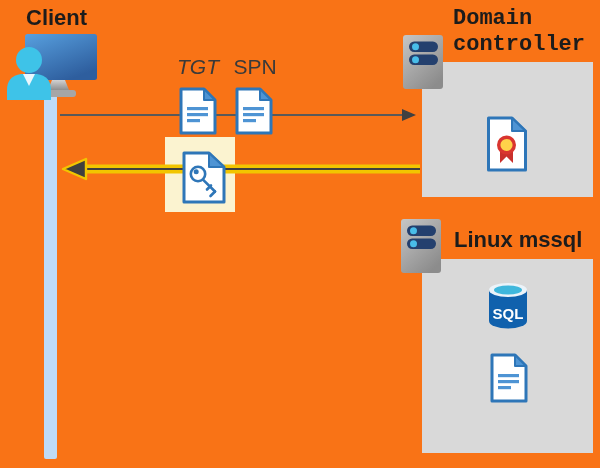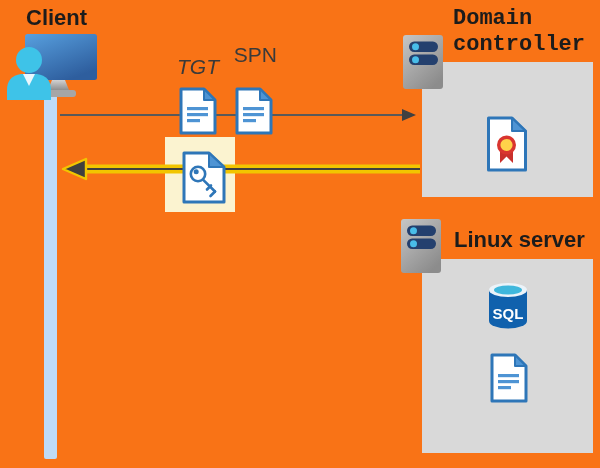--- a/index.html
+++ b/index.html
@@ -18,21 +18,21 @@
   .dc-box{left:422px;top:62px;width:171px;height:135px;}
   .linux-box{left:422px;top:259px;width:171px;height:194px;}
   .highlight-box{
     left:165px;top:137px;width:70px;height:75px;
     background:#fbf3d0;z-index:1;
   }
   .client-label{left:26px;top:5px;}
   .dc-label{left:453px;top:6px;width:118px;font-family:Liberation Mono, monospace;}
   .linux-label{left:454px;top:227px;width:140px;}
   .tgt-label{left:177px;top:55px;width:42px;font-style:italic;}
-  .spn-label{left:233px;top:43px;width:44px;text-align:right;}
+  .spn-label{left:233px;top:55px;width:44px;}
   .keytab-label{left:422px;top:417px;width:171px;font-size:22px;color:#3a3a3a;text-align:center;}
   .z2{z-index:2;}.z3{z-index:3;}
   svg{display:block;}
 </style>
 </head>
 <body>
 
 <div class="stage">
 
   <div class="abs lifeline"></div>
@@ -134,21 +134,21 @@
           <stop offset="1" stop-color="#8c8c8c"></stop>
       </linearGradient>
     </defs>
     <rect x="1" y="1" width="40" height="54" rx="3" fill="url(#gSrv2)"></rect>
     <rect x="7" y="7.5" width="29" height="10.5" rx="5.2" fill="#24406e"></rect>
     <circle cx="13.5" cy="12.7" r="3.5" fill="#49bde9"></circle>
     <rect x="7" y="20.5" width="29" height="10.5" rx="5.2" fill="#24406e"></rect>
     <circle cx="13.5" cy="25.7" r="3.5" fill="#49bde9"></circle>
   </svg>
 
-  <div class="abs heading linux-label">Linux server</div>
+  <div class="abs heading linux-label">Linux mssql</div>
 
   <div class="abs gray-box linux-box"></div>
 
   <svg class="abs z2" style="left:487px;top:281px;" width="42" height="50" viewBox="0 0 42 50">
     <path d="M2 9 L2 40 A19 7.5 0 0 0 40 40 L40 9 Z" fill="#1061ad"></path>
     <ellipse cx="21" cy="9" rx="19" ry="7" fill="#ebf3f9"></ellipse>
     <ellipse cx="21" cy="9" rx="14" ry="4.6" fill="#3fb7dc"></ellipse>
     <text x="21" y="38" text-anchor="middle" font-family="Liberation Sans, sans-serif" font-size="15" font-weight="bold" fill="#ffffff">SQL</text>
   </svg>
 

